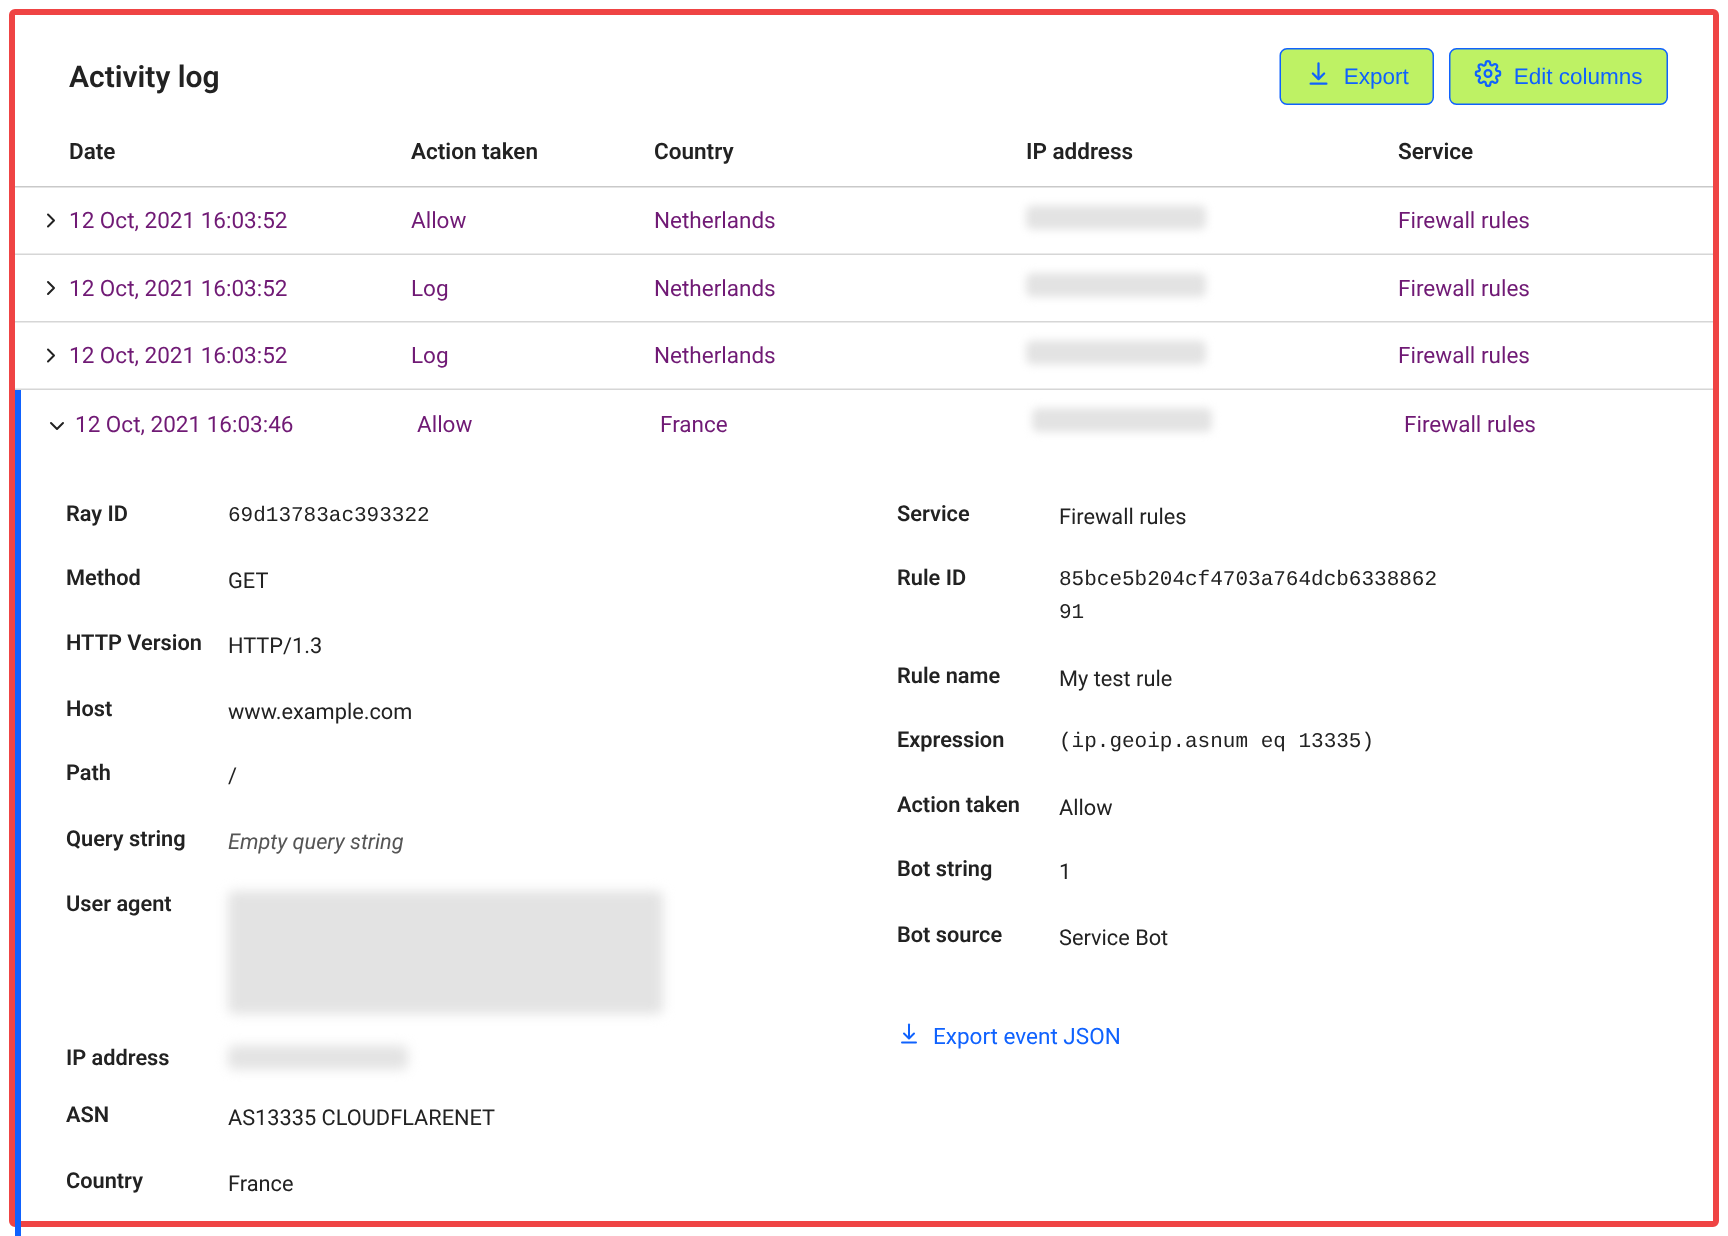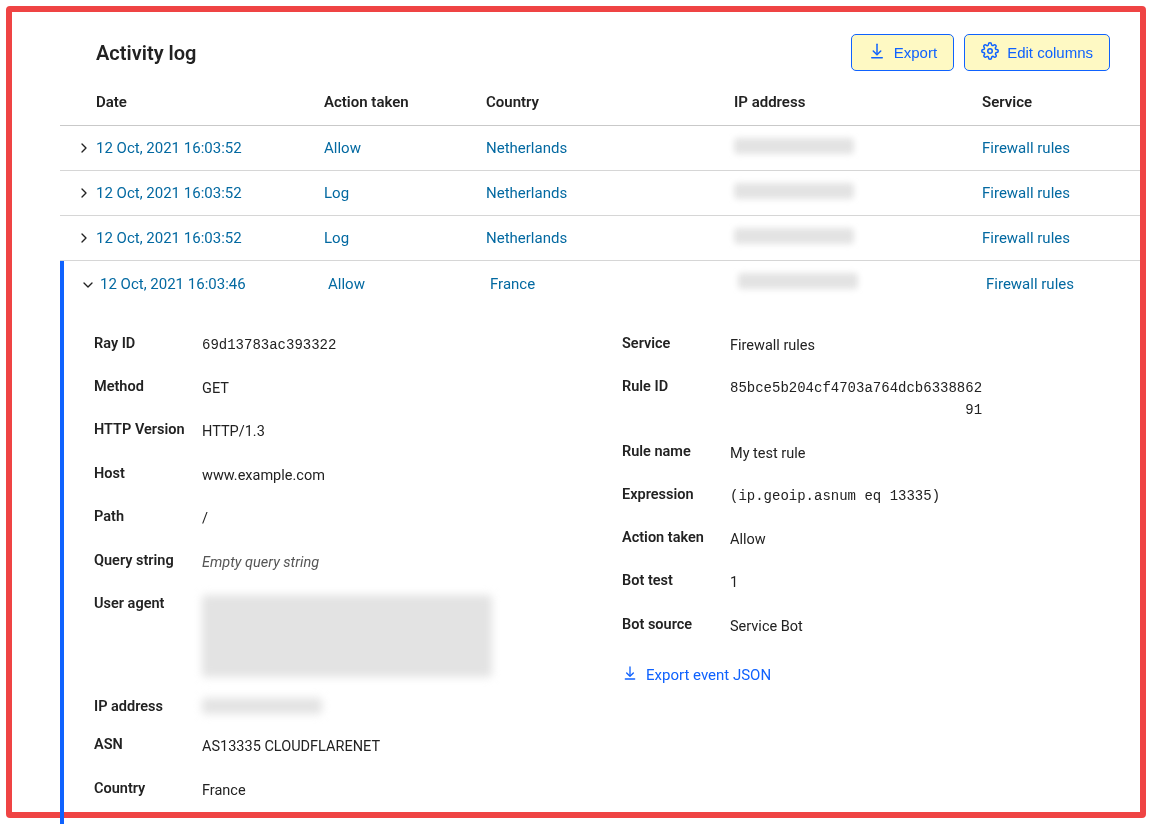--- a/index.html
+++ b/index.html
@@ -4,45 +4,44 @@
   <style>
     * { box-sizing: border-box; margin: 0; padding: 0; }
     body {
       font-family: -apple-system, BlinkMacSystemFont, "Segoe UI", Roboto, Helvetica, Arial, sans-serif;
       background: #fff;
       width: 1152px;
       height: 824px;
       overflow: hidden;
     }
     .panel {
-      border: 6px solid #ef4444;
+      border: 4px solid #ef4444;
       border-radius: 4px;
       margin: 6px;
       width: 1140px;
       height: 812px;
       position: relative;
-      padding-left: 48px;
     }
     .header-row {
       display: flex;
       align-items: center;
       justify-content: space-between;
       padding: 22px 30px 22px 36px;
     }
     .page-title {
       font-size: 20px;
       font-weight: 600;
       color: #222;
     }
     .header-buttons { display: flex; gap: 10px; }
     .btn {
       display: inline-flex;
       align-items: center;
       gap: 8px;
-      background: #fef9c3;
+      background: #bef264;
       border: 1px solid #0f62fe;
       color: #0f62fe;
       padding: 7px 16px;
       border-radius: 5px;
       font-size: 15px;
       font-weight: 400;
       cursor: pointer;
     }
     .btn svg { width: 18px; height: 18px; }
     .table-header {
@@ -58,21 +57,21 @@
     .col-action { width: 162px; flex: 0 0 162px; }
     .col-country{ width: 248px; flex: 0 0 248px; }
     .col-ip     { width: 248px; flex: 0 0 248px; }
     .col-service{ flex: 1; }
     .row {
       display: flex;
       align-items: center;
       padding: 12px 30px 12px 12px;
       border-bottom: 1px solid #d6d6d6;
       font-size: 15px;
-      color: #0369a1;
+      color: #701a75;
     }
     .row .chev-cell { width: 24px; flex: 0 0 24px; display:flex; align-items:center; justify-content:center; cursor:pointer;}
     .row .col-date { width: 228px; flex: 0 0 228px; }
     .chev { width: 16px; height: 16px; }
     .blur-span {
       display: inline-block;
       width: 120px;
       height: 16px;
       background: #e3e3e3;
       border-radius: 4px;
@@ -98,21 +97,20 @@
     .det-label {
       width: 108px;
       flex: 0 0 108px;
       font-weight: 600;
       color: #222;
     }
     .det-value {
       color: #222;
       word-break: break-word;
       line-height: 1.55;
-      text-align: right;
     }
     .det-value.mono {
       font-family: "Courier New", Courier, monospace;
       font-size: 14px;
     }
     .det-value.italic {
       font-style: italic;
       color: #555;
     }
     .blur-block {
@@ -123,21 +121,21 @@
     }
     .blur-block.l1 { height: 82px; }
     .blur-block.l2 { height: 16px; width: 120px; }
     .export-json {
       display: inline-flex;
       align-items: center;
       gap: 8px;
       color: #0f62fe;
       font-size: 15px;
       cursor: pointer;
-      margin-top: 6px;
+      margin-top: 23px;
     }
     .export-json svg { width: 16px; height: 16px; }
   </style>
 </head>
 <body>
 
 <div class="panel">
 
   <div class="header-row">
     <div class="page-title">Activity log</div>
@@ -280,21 +278,21 @@
             </div><div class="det-row">
               <span class="det-label">Rule name</span>
               <span class="det-value">My test rule</span>
             </div><div class="det-row">
               <span class="det-label">Expression</span>
               <span class="det-value mono">(ip.geoip.asnum eq 13335)</span>
             </div><div class="det-row">
               <span class="det-label">Action taken</span>
               <span class="det-value">Allow</span>
             </div><div class="det-row">
-              <span class="det-label">Bot test</span>
+              <span class="det-label">Bot string</span>
               <span class="det-value">1</span>
             </div><div class="det-row">
               <span class="det-label">Bot source</span>
               <span class="det-value">Service Bot</span>
             </div><div class="export-json">
               <span><svg viewBox="0 0 24 24" fill="none" stroke="#0f62fe" stroke-width="2" stroke-linecap="round" stroke-linejoin="round">
                   <path d="M12 3v12"></path>
                   <path d="M7 12l5 5 5-5"></path>
                   <path d="M5 21h14"></path>
                 </svg></span>

